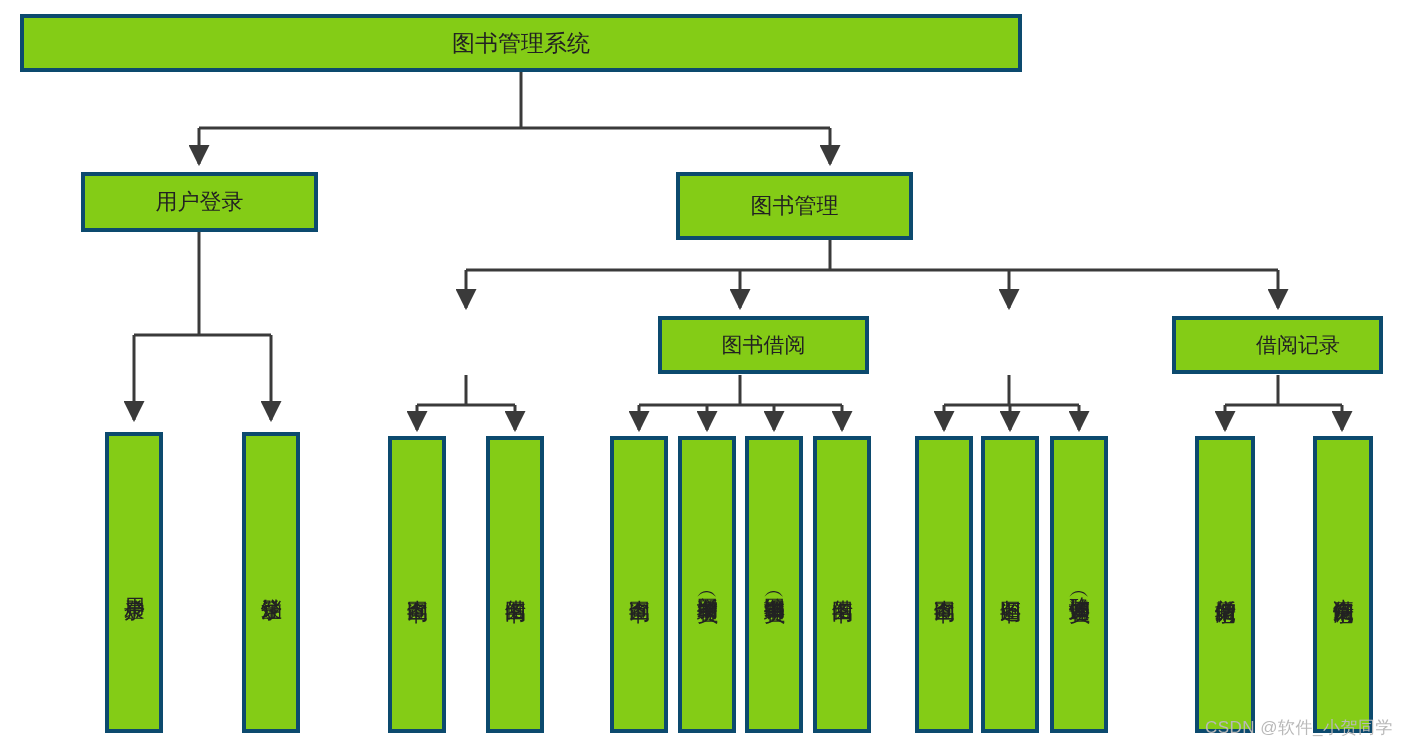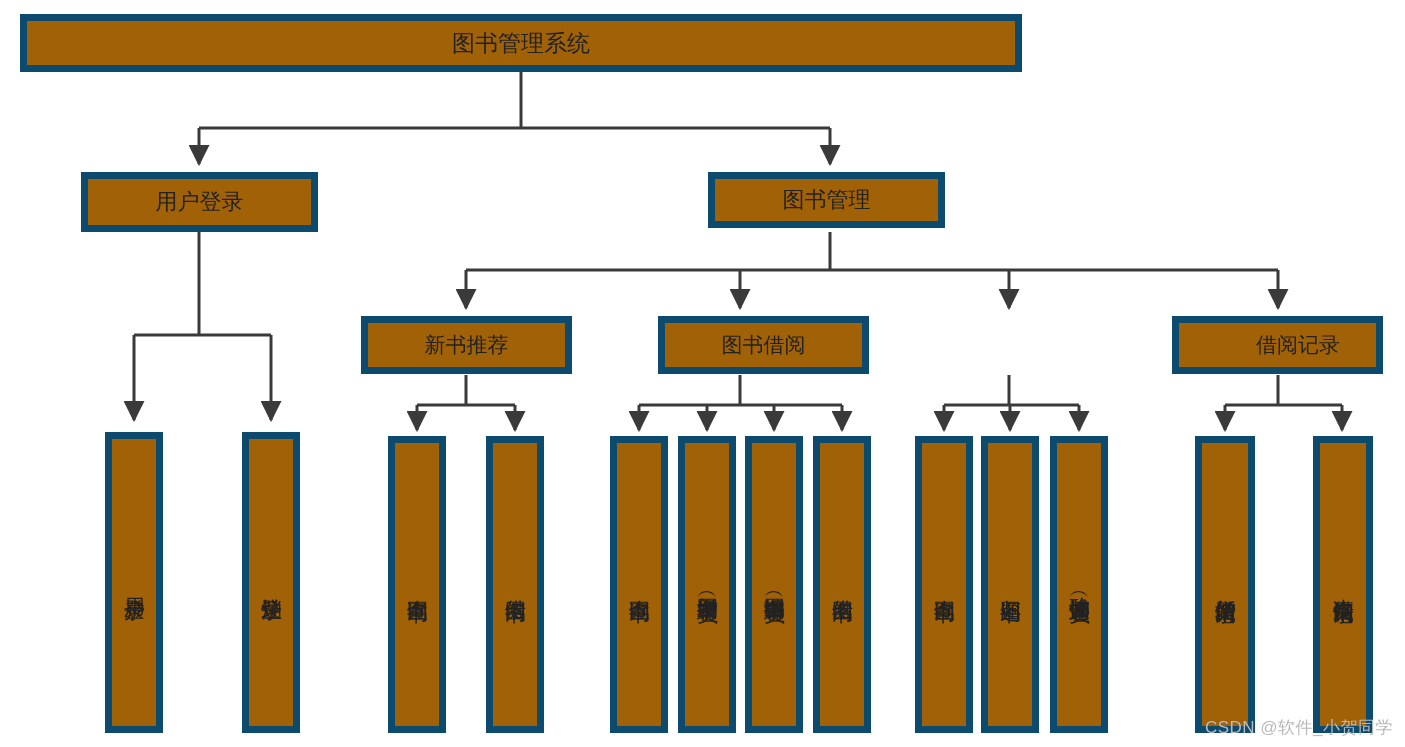--- a/index.html
+++ b/index.html
@@ -22,22 +22,22 @@
     position: absolute;
     left: 0;
     top: 0;
     width: 1405px;
     height: 747px;
     pointer-events: none;
   }
   .node {
     position: absolute;
     box-sizing: border-box;
-    background: #a16207;
-    border: 7px solid #0c4a6e;
+    background: #84cc16;
+    border: 4px solid #0c4a6e;
     display: flex;
     align-items: center;
     justify-content: center;
     color: #222222;
   }
   .node.root {
     font-size: 23px;
   }
   .node.lvl1 {
     font-size: 22px;
@@ -130,27 +130,24 @@
     </g>
   </svg>
 
   <div class="node root" style="left:20px; top:14px; width:1002px; height:58px;">
     <span>图书管理系统</span>
   </div>
 
   <div class="node lvl1" style="left:81px; top:172px; width:237px; height:60px;">
     <span>用户登录</span>
   </div>
-  <div class="node lvl1" style="left:708px; top:172px; width:237px; height:56px;">
+  <div class="node lvl1" style="left:676px; top:172px; width:237px; height:68px;">
     <span>图书管理</span>
   </div>
 
-  <div class="node lvl2" style="left:361px; top:316px; width:211px; height:58px;">
-    <span>新书推荐</span>
-  </div>
   <div class="node lvl2" style="left:634px; top:316px; width:211px; height:58px;margin-left:24px;">
     <span>图书借阅</span>
   </div>
   <div class="node lvl2" style="left:1172px; top:316px; width:211px; height:58px;padding-left:41px;">
     <span>借阅记录</span>
   </div>
 
   <div class="node leaf" style="left:105px; top:432px; width:58px; height:301px;">
     <span class="leaf-text">用户登录</span>
   </div>

